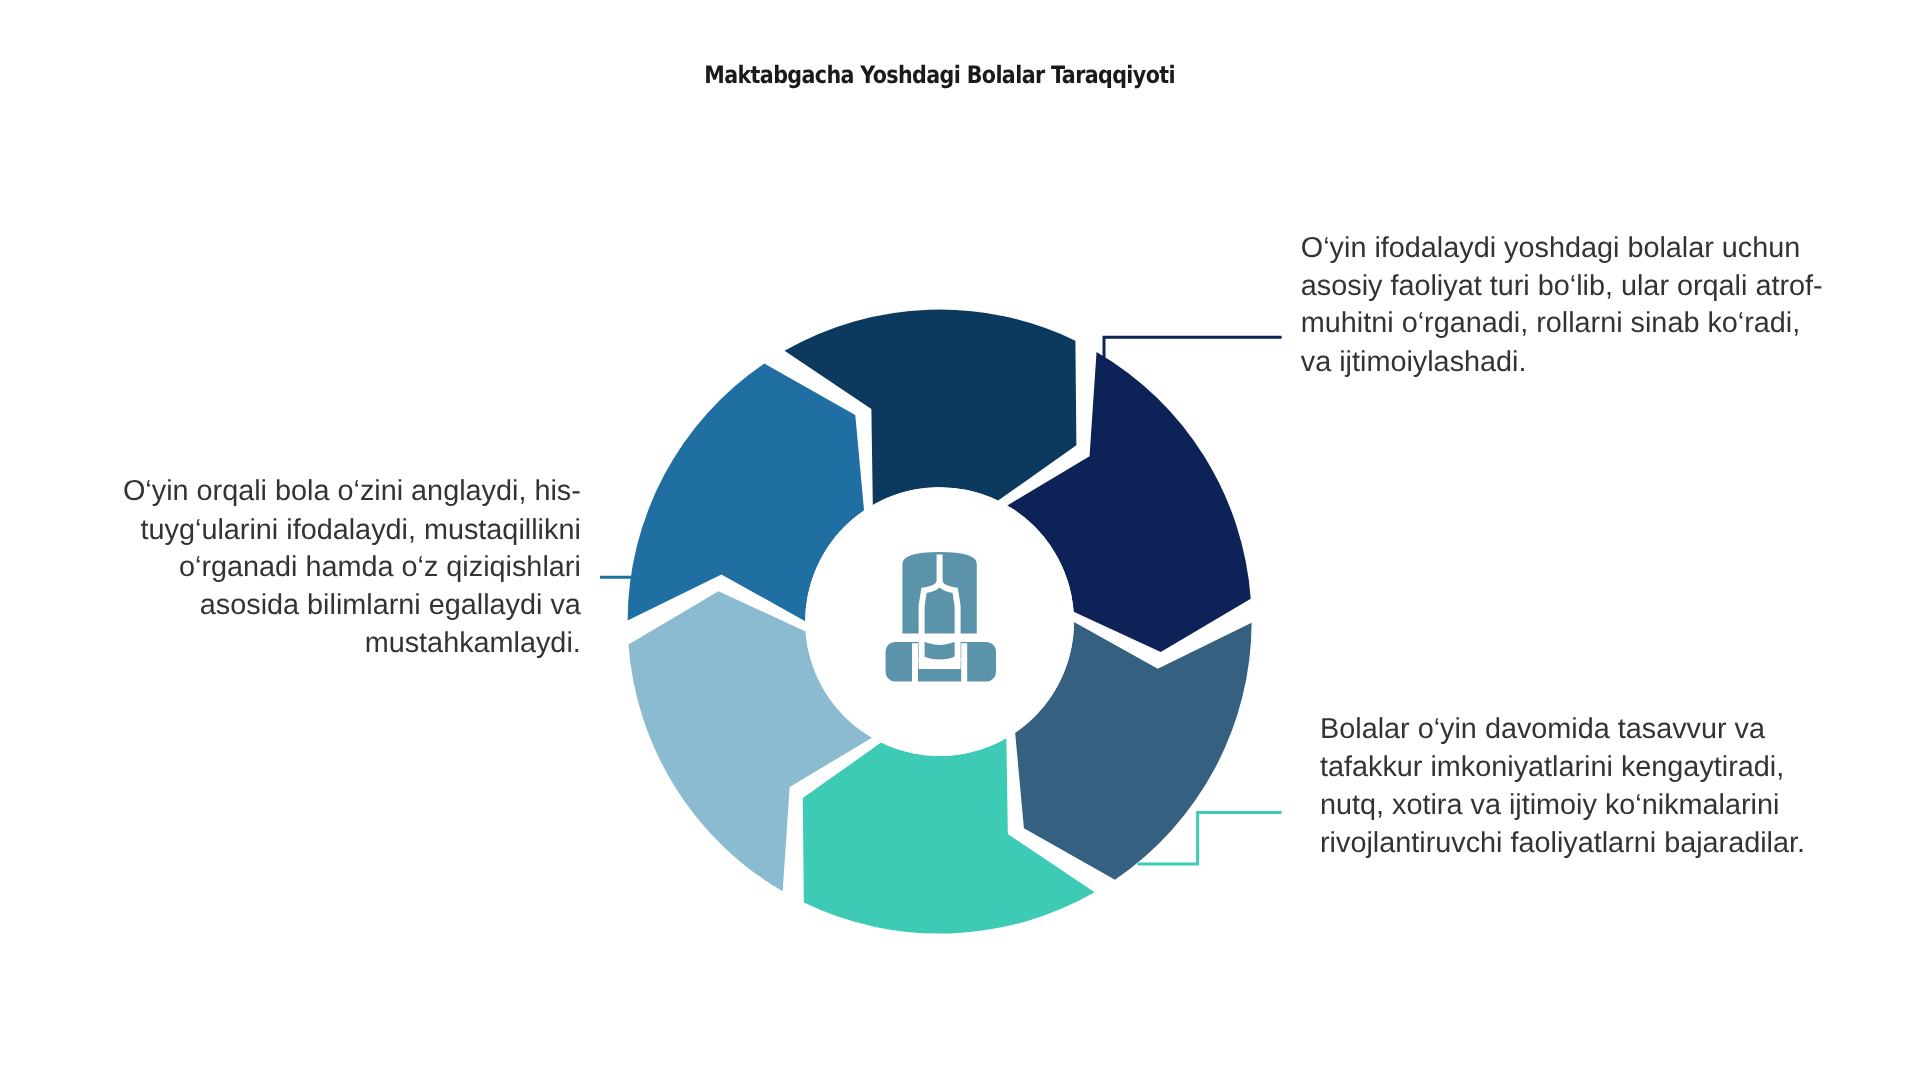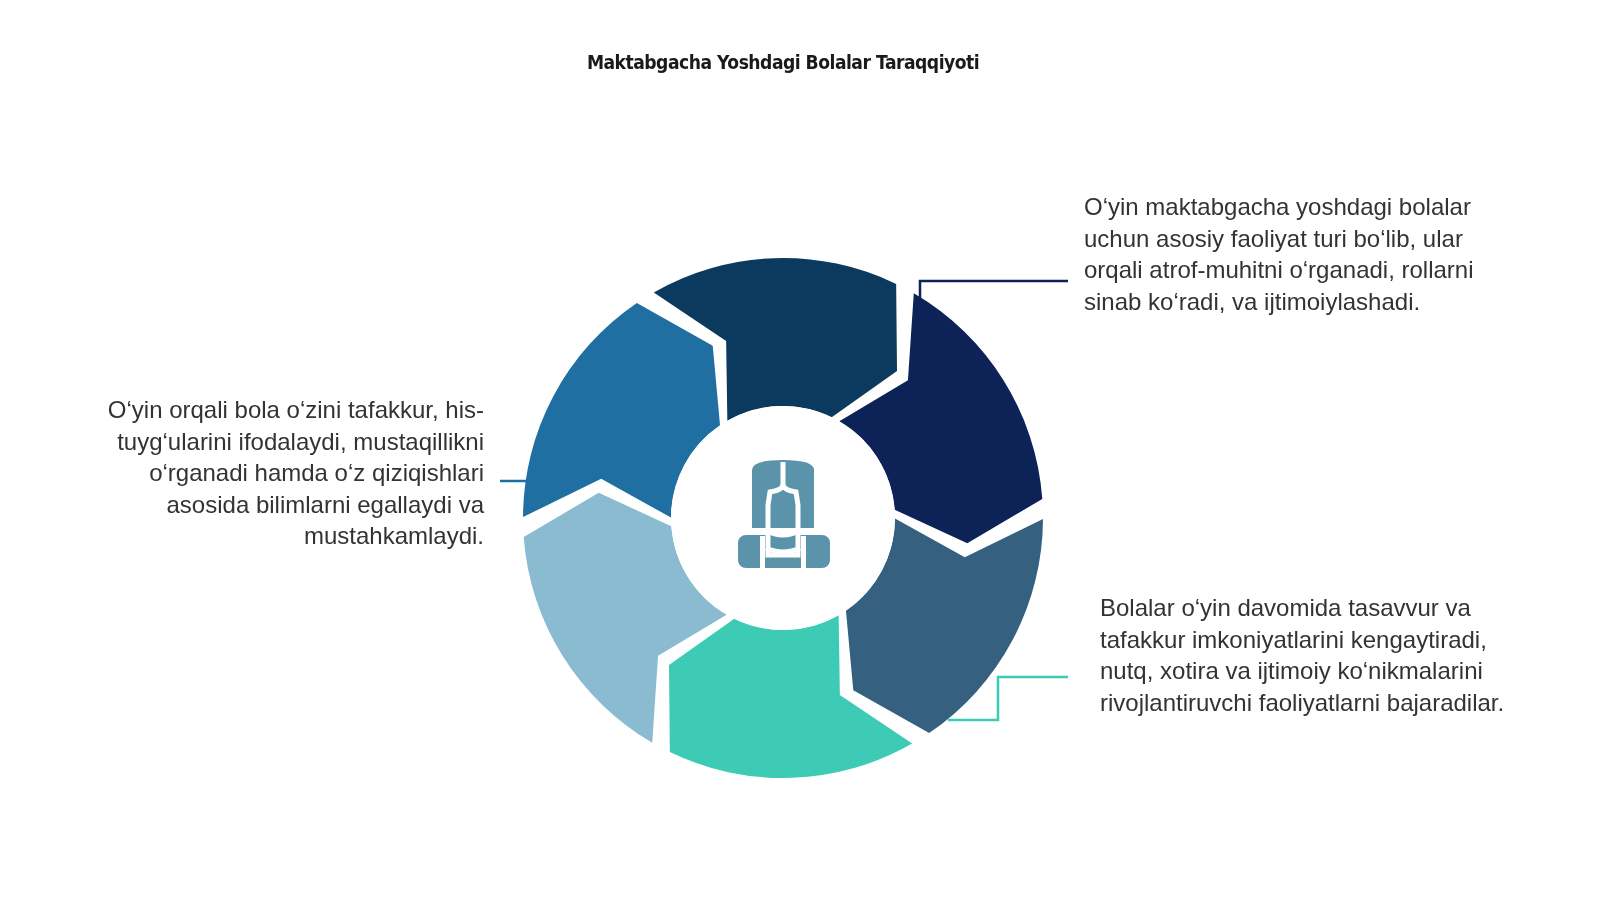--- a/index.html
+++ b/index.html
@@ -40,15 +40,15 @@
     <path d="M766 548 Q783 556 800 548" fill="none" stroke="#ffffff" stroke-width="5"></path>
     <rect x="760" y="536" width="5" height="34" fill="#ffffff"></rect>
     <rect x="801" y="536" width="5" height="34" fill="#ffffff"></rect>
   </g>
 
   <polyline points="920,300 920,281 1068,281" fill="none" stroke="#0d2357" stroke-width="2.5"></polyline>
   <line x1="500" y1="481" x2="528" y2="481" stroke="#1f6fa3" stroke-width="2.5"></line>
   <polyline points="948,720 998,720 998,677 1068,677" fill="none" stroke="#3ecbb5" stroke-width="2.5"></polyline>
 </svg>
 
-<div class="desc desc-top">O‘yin maktabgacha yoshdagi bolalar uchun asosiy faoliyat turi bo‘lib, ular orqali atrof-muhitni o‘rganadi, rollarni sinab ko‘radi, va ijtimoiylashadi.</div>
-<div class="desc desc-left">O‘yin orqali bola o‘zini tafakkur, his-tuyg‘ularini ifodalaydi, mustaqillikni o‘rganadi hamda o‘z qiziqishlari asosida bilimlarni egallaydi va mustahkamlaydi.</div>
+<div class="desc desc-top">O‘yin ifodalaydi yoshdagi bolalar uchun asosiy faoliyat turi bo‘lib, ular orqali atrof-muhitni o‘rganadi, rollarni sinab ko‘radi, va ijtimoiylashadi.</div>
+<div class="desc desc-left">O‘yin orqali bola o‘zini anglaydi, his-tuyg‘ularini ifodalaydi, mustaqillikni o‘rganadi hamda o‘z qiziqishlari asosida bilimlarni egallaydi va mustahkamlaydi.</div>
 <div class="desc desc-bottom">Bolalar o‘yin davomida tasavvur va tafakkur imkoniyatlarini kengaytiradi, nutq, xotira va ijtimoiy ko‘nikmalarini rivojlantiruvchi faoliyatlarni bajaradilar.</div>
 
 </body></html>

